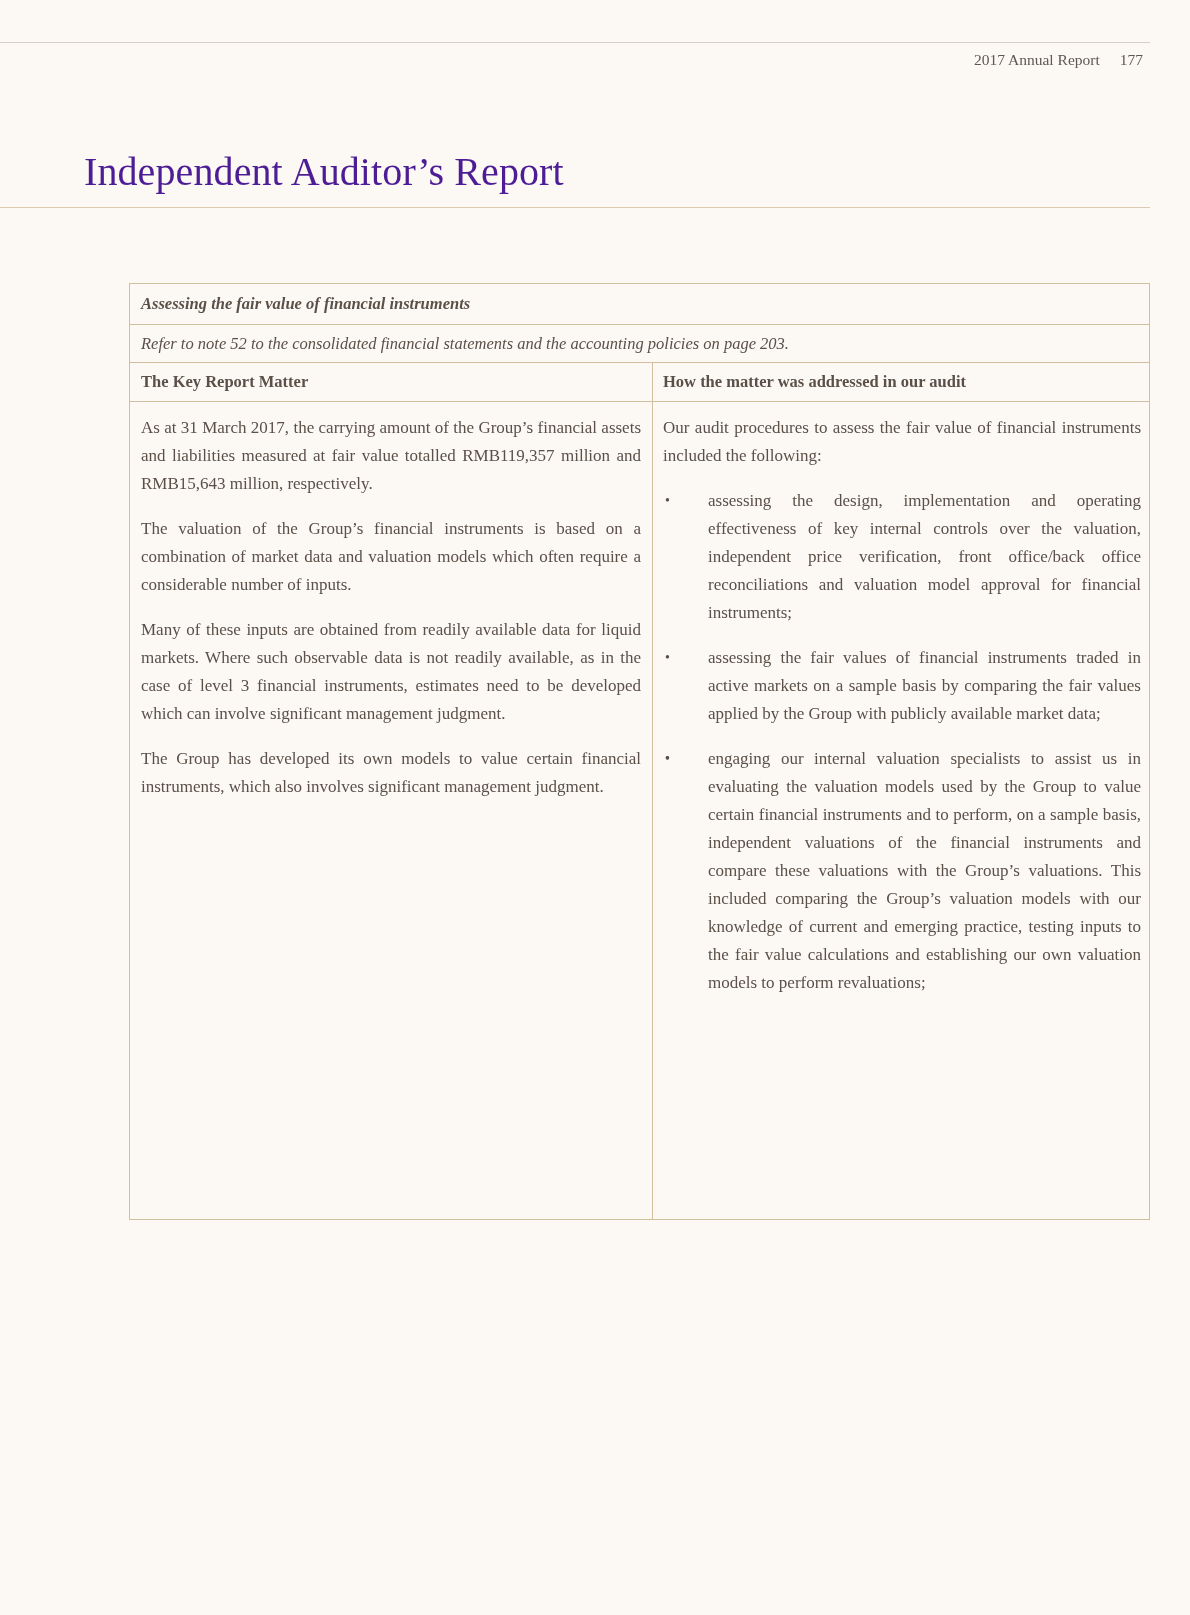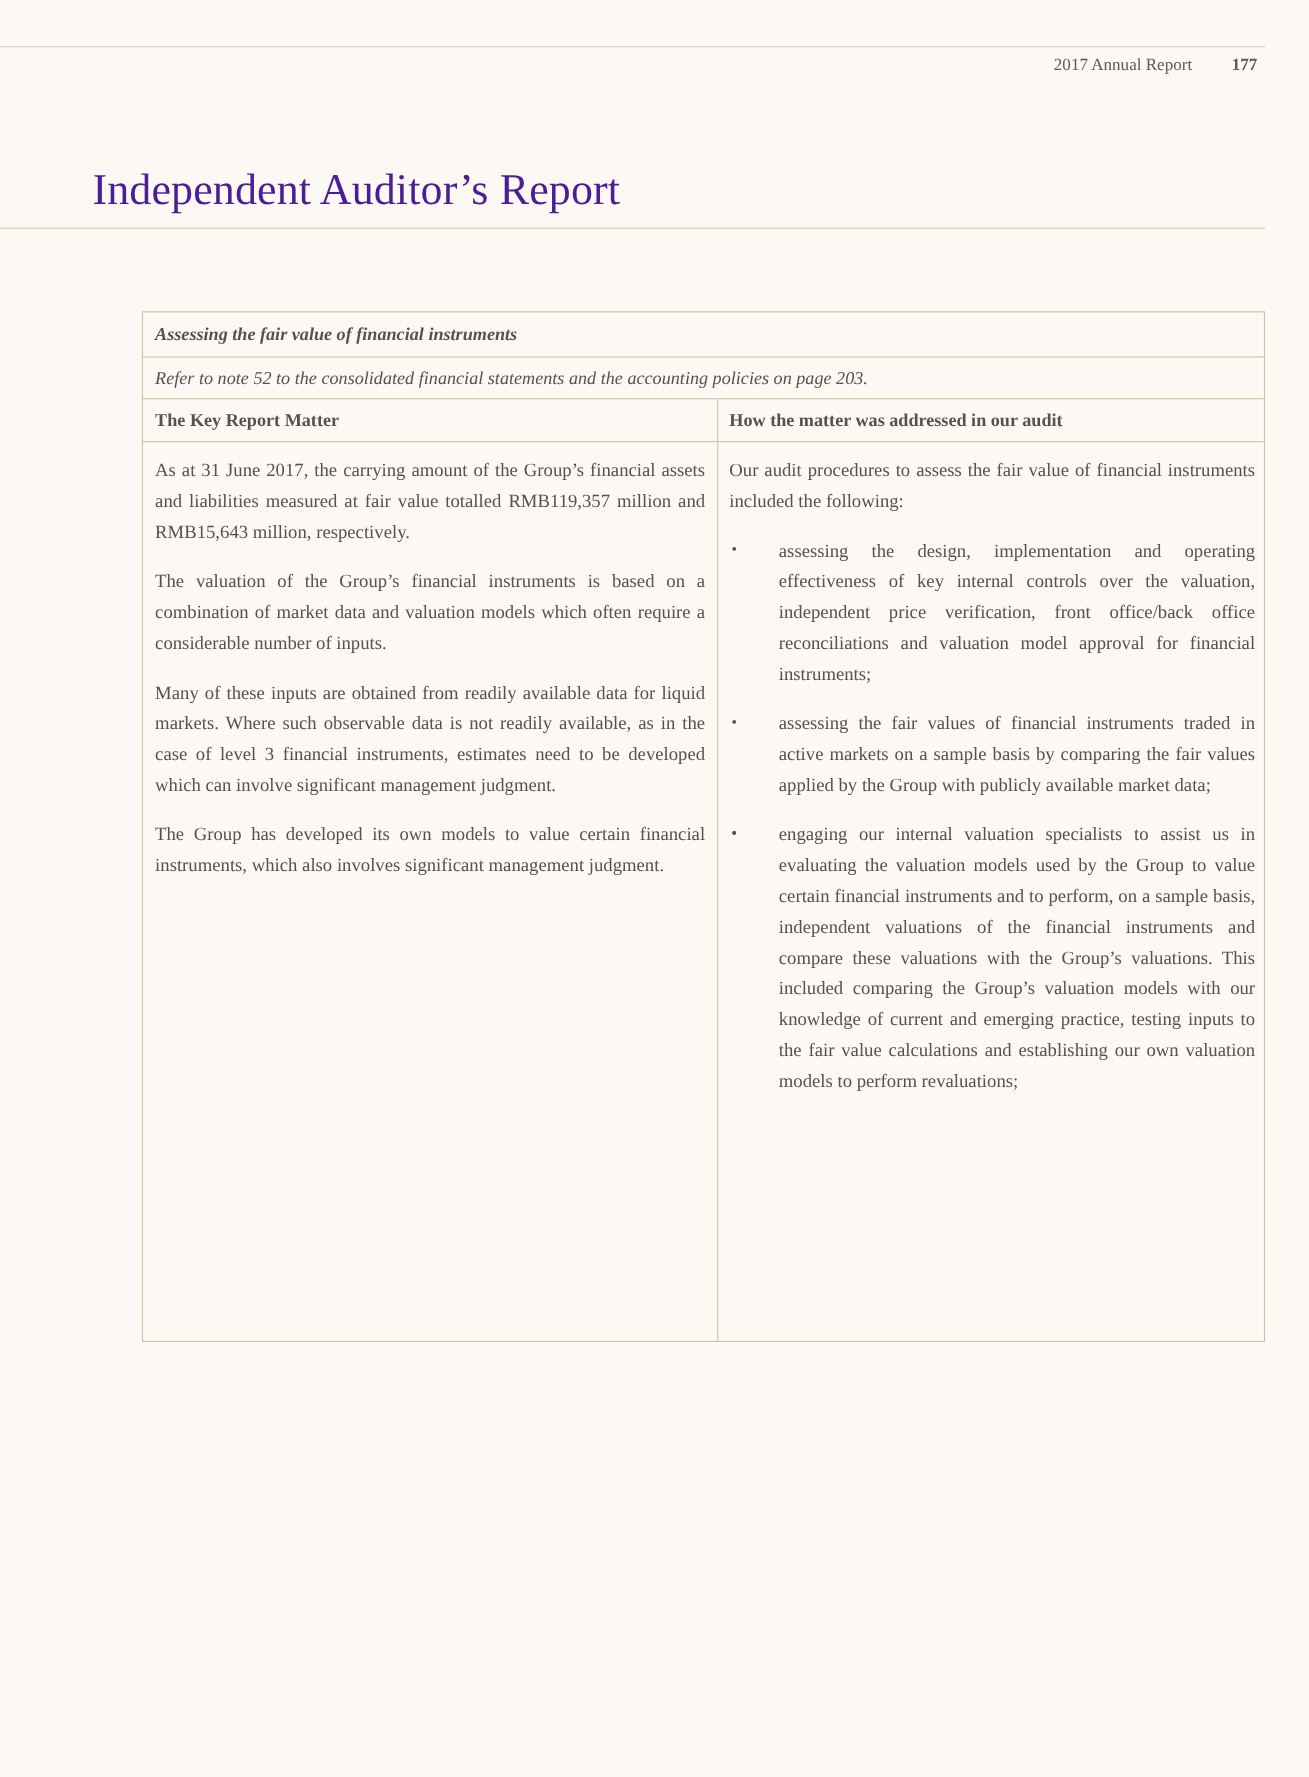--- a/index.html
+++ b/index.html
@@ -6,21 +6,21 @@
   body {
     width: 1190px; height: 1615px;
     background: #fcf9f5;
     position: relative;
     font-family: "Liberation Serif", "DejaVu Serif", serif;
     color: #5a5048;
     overflow: hidden;
   }
   .top-rule { position: absolute; left: 0; top: 42px; width: 1150px; height: 1px; background: #d6cfc4; }
   .running-header { position: absolute; top: 51px; right: 47px; font-size: 15.5px; color: #5f5750; }
-  .running-header .page-num { margin-left: 36px; font-weight: bold; }
+  .running-header .page-num { margin-left: 20px; }
   .page-title { position: absolute; left: 84px; top: 148px; font-size: 40px; color: #4c1d95; margin: 0; font-weight: normal; letter-spacing: 0.1px; }
   .title-rule { position: absolute; left: 0; top: 207px; width: 1150px; height: 1px; background: #dccab0; }
   .kam-table {
     position: absolute; left: 85px; top: 283px; width: 1021px; height: 937px;
     border: 1px solid #d2bf9f; box-sizing: border-box; margin-left: 44px;
   }
   .row { position: absolute; left: 0; right: 0; border-bottom: 1px solid #d2bf9f; box-sizing: border-box; }
   .row-title { top: 0; height: 41px; }
   .row-ref { top: 41px; height: 38px; }
   .row-head { top: 79px; height: 39px; }
@@ -54,21 +54,21 @@
   <div class="row row-ref">
     <span class="cell-text italic">Refer to note 52 to the consolidated financial statements and the accounting policies on page 203.</span>
   </div>
   <div class="row row-head">
     <span class="cell-text bold">The Key Report Matter</span>
     <span class="cell-text bold head-right">How the matter was addressed in our audit</span>
   </div>
   <div class="col-divider"></div>
 
   <div class="col-left">
-    <p>As at 31 June 2017, the carrying amount of the Group’s financial assets and liabilities measured at fair value totalled RMB119,357 million and RMB15,643 million, respectively.</p>
+    <p>As at 31 March 2017, the carrying amount of the Group’s financial assets and liabilities measured at fair value totalled RMB119,357 million and RMB15,643 million, respectively.</p>
     <p>The valuation of the Group’s financial instruments is based on a combination of market data and valuation models which often require a considerable number of inputs.</p>
     <p>Many of these inputs are obtained from readily available data for liquid markets. Where such observable data is not readily available, as in the case of level 3 financial instruments, estimates need to be developed which can involve significant management judgment.</p>
     <p>The Group has developed its own models to value certain financial instruments, which also involves significant management judgment.</p>
   </div>
 
   <div class="col-right">
     <p>Our audit procedures to assess the fair value of financial instruments included the following:</p>
     <ul class="bullets">
       <li><span class="bullet-dot">•</span><span>assessing the design, implementation and operating effectiveness of key internal controls over the valuation, independent price verification, front office/back office reconciliations and valuation model approval for financial instruments;</span></li>
       <li><span class="bullet-dot">•</span><span>assessing the fair values of financial instruments traded in active markets on a sample basis by comparing the fair values applied by the Group with publicly available market data;</span></li>

